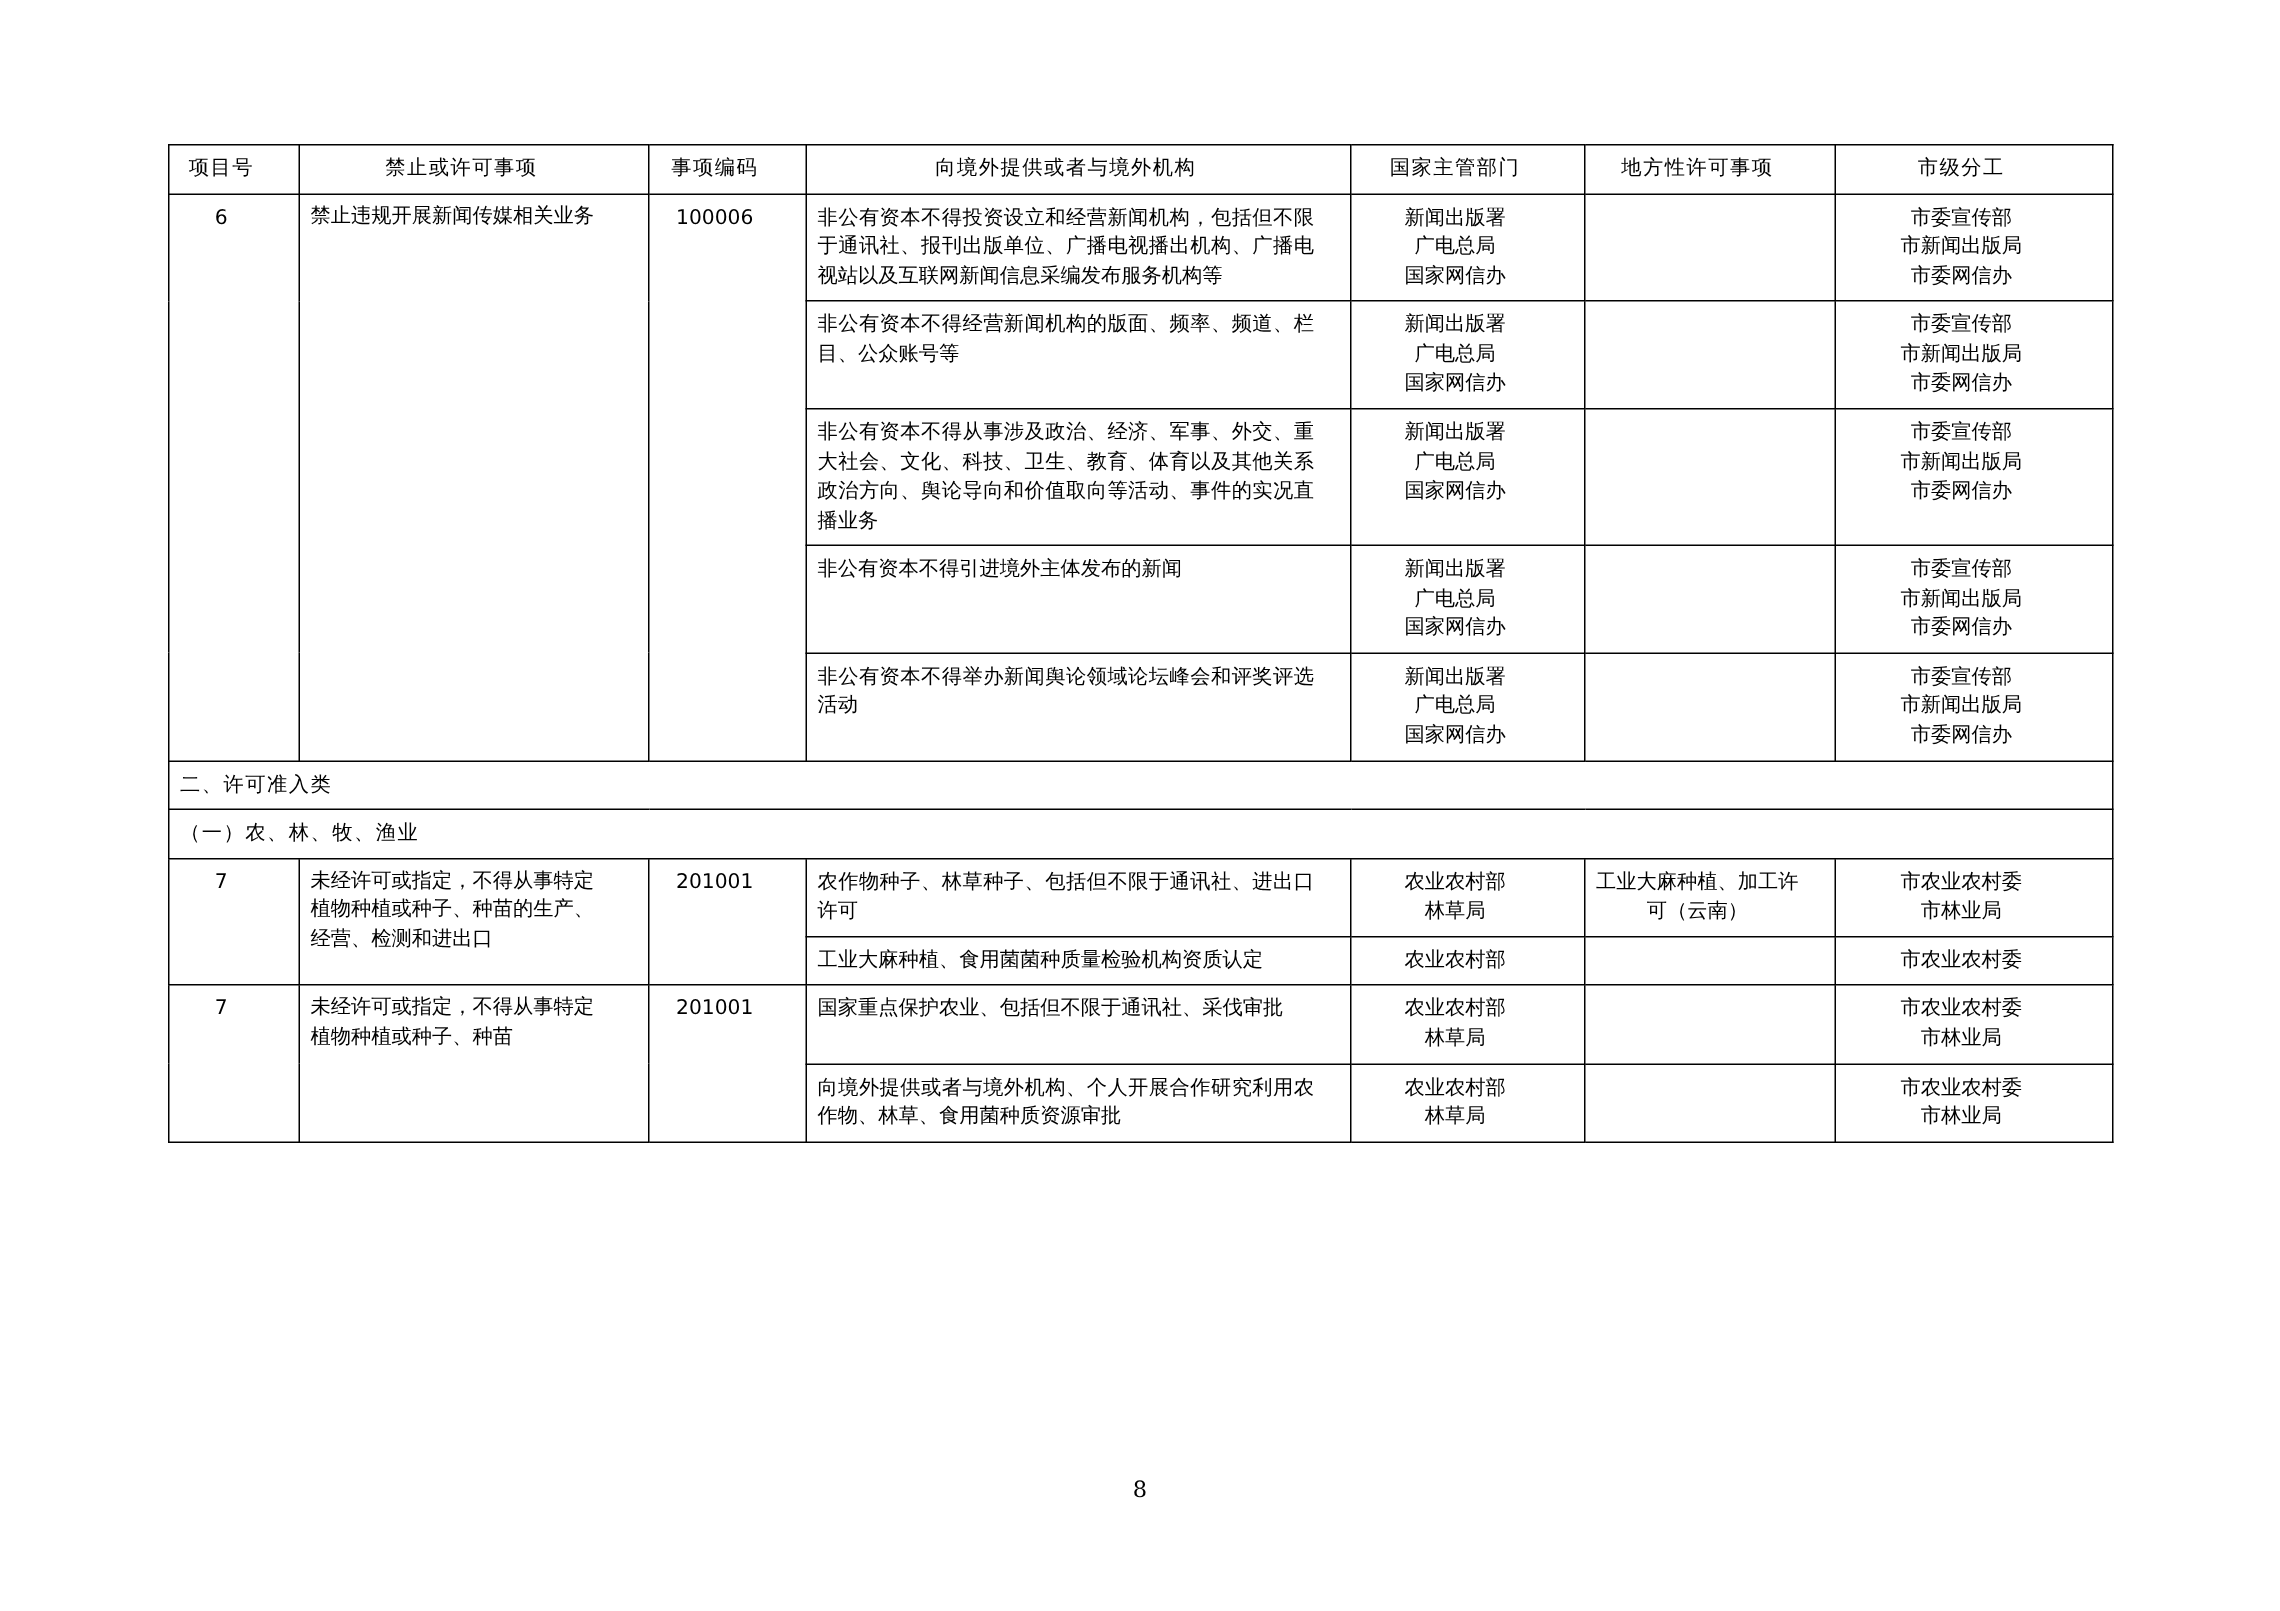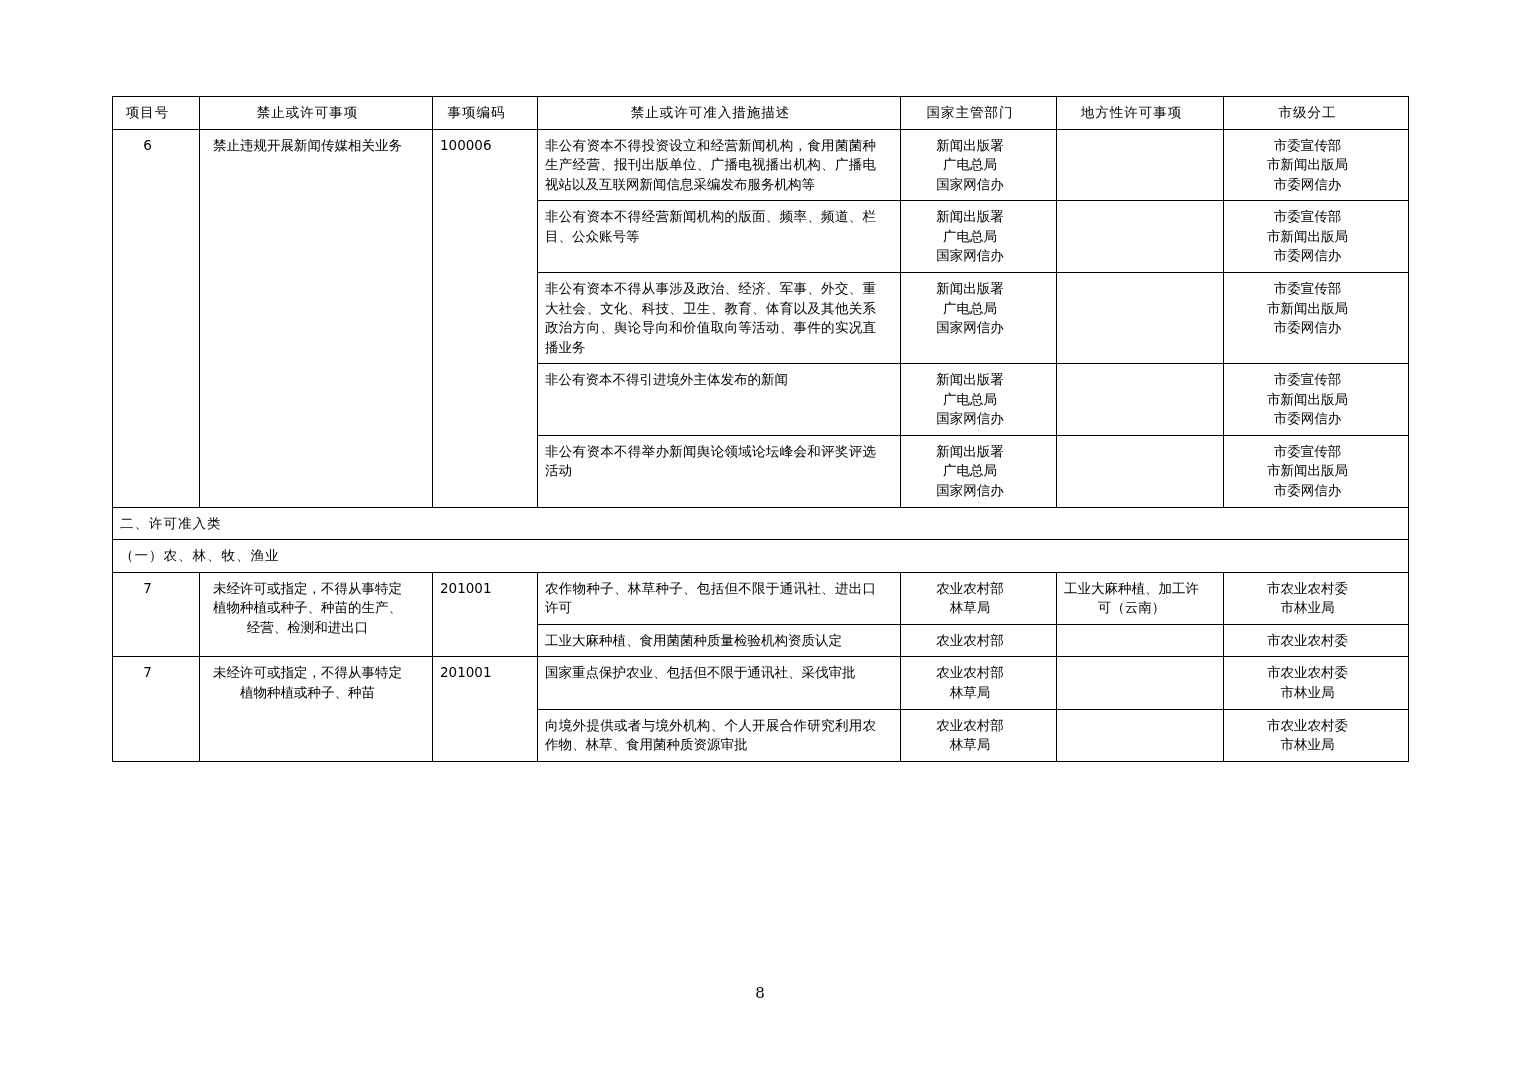--- a/index.html
+++ b/index.html
@@ -50,25 +50,24 @@
   td.c-num {
     text-align: center;
     vertical-align: middle;
     font-size: 15px;
   }
   td.c-item {
     font-size: 15px;
     font-weight: bold;
     vertical-align: middle;
     line-height: 1.6;
-    font-family: Liberation Sans, sans-serif;
-    text-align: center;
+    font-family: Liberation Mono, monospace;
   }
   td.c-code {
-    text-align: left;
+    text-align: center;
     vertical-align: middle;
     font-size: 14.5px;
   }
   td.c-desc {
     font-size: 13.5px;
     line-height: 1.55;
     text-align: justify;
   }
   td.c-dept, td.c-local, td.c-city {
     font-size: 13.5px;
@@ -111,32 +110,32 @@
         <col style="width:363px">
         <col style="width:156px">
         <col style="width:167px">
         <col style="width:185px">
       </colgroup>
       <thead>
         <tr>
           <td>项目号</td>
           <td>禁止或许可事项</td>
           <td>事项编码</td>
-          <td>禁止或许可准入措施描述</td>
+          <td>向境外提供或者与境外机构</td>
           <td>国家主管部门</td>
           <td>地方性许可事项</td>
           <td>市级分工</td>
         </tr>
       </thead>
       <tbody>
           <tr>
             <td class="c-num" rowspan="5">6</td>
             <td class="c-item" rowspan="5">禁止违规开展新闻传媒相关业务</td>
             <td class="c-code" rowspan="5">100006</td>
-            <td class="c-desc">非公有资本不得投资设立和经营新闻机构，食用菌菌种生产经营、报刊出版单位、广播电视播出机构、广播电视站以及互联网新闻信息采编发布服务机构等</td>
+            <td class="c-desc">非公有资本不得投资设立和经营新闻机构，包括但不限于通讯社、报刊出版单位、广播电视播出机构、广播电视站以及互联网新闻信息采编发布服务机构等</td>
             <td class="c-dept">新闻出版署<br>广电总局<br>国家网信办</td>
             <td class="c-local"></td>
             <td class="c-city">市委宣传部<br>市新闻出版局<br>市委网信办</td>
           </tr>
           <tr>
             <td class="c-desc">非公有资本不得经营新闻机构的版面、频率、频道、栏目、公众账号等</td>
             <td class="c-dept">新闻出版署<br>广电总局<br>国家网信办</td>
             <td class="c-local"></td>
             <td class="c-city">市委宣传部<br>市新闻出版局<br>市委网信办</td>
           </tr>

